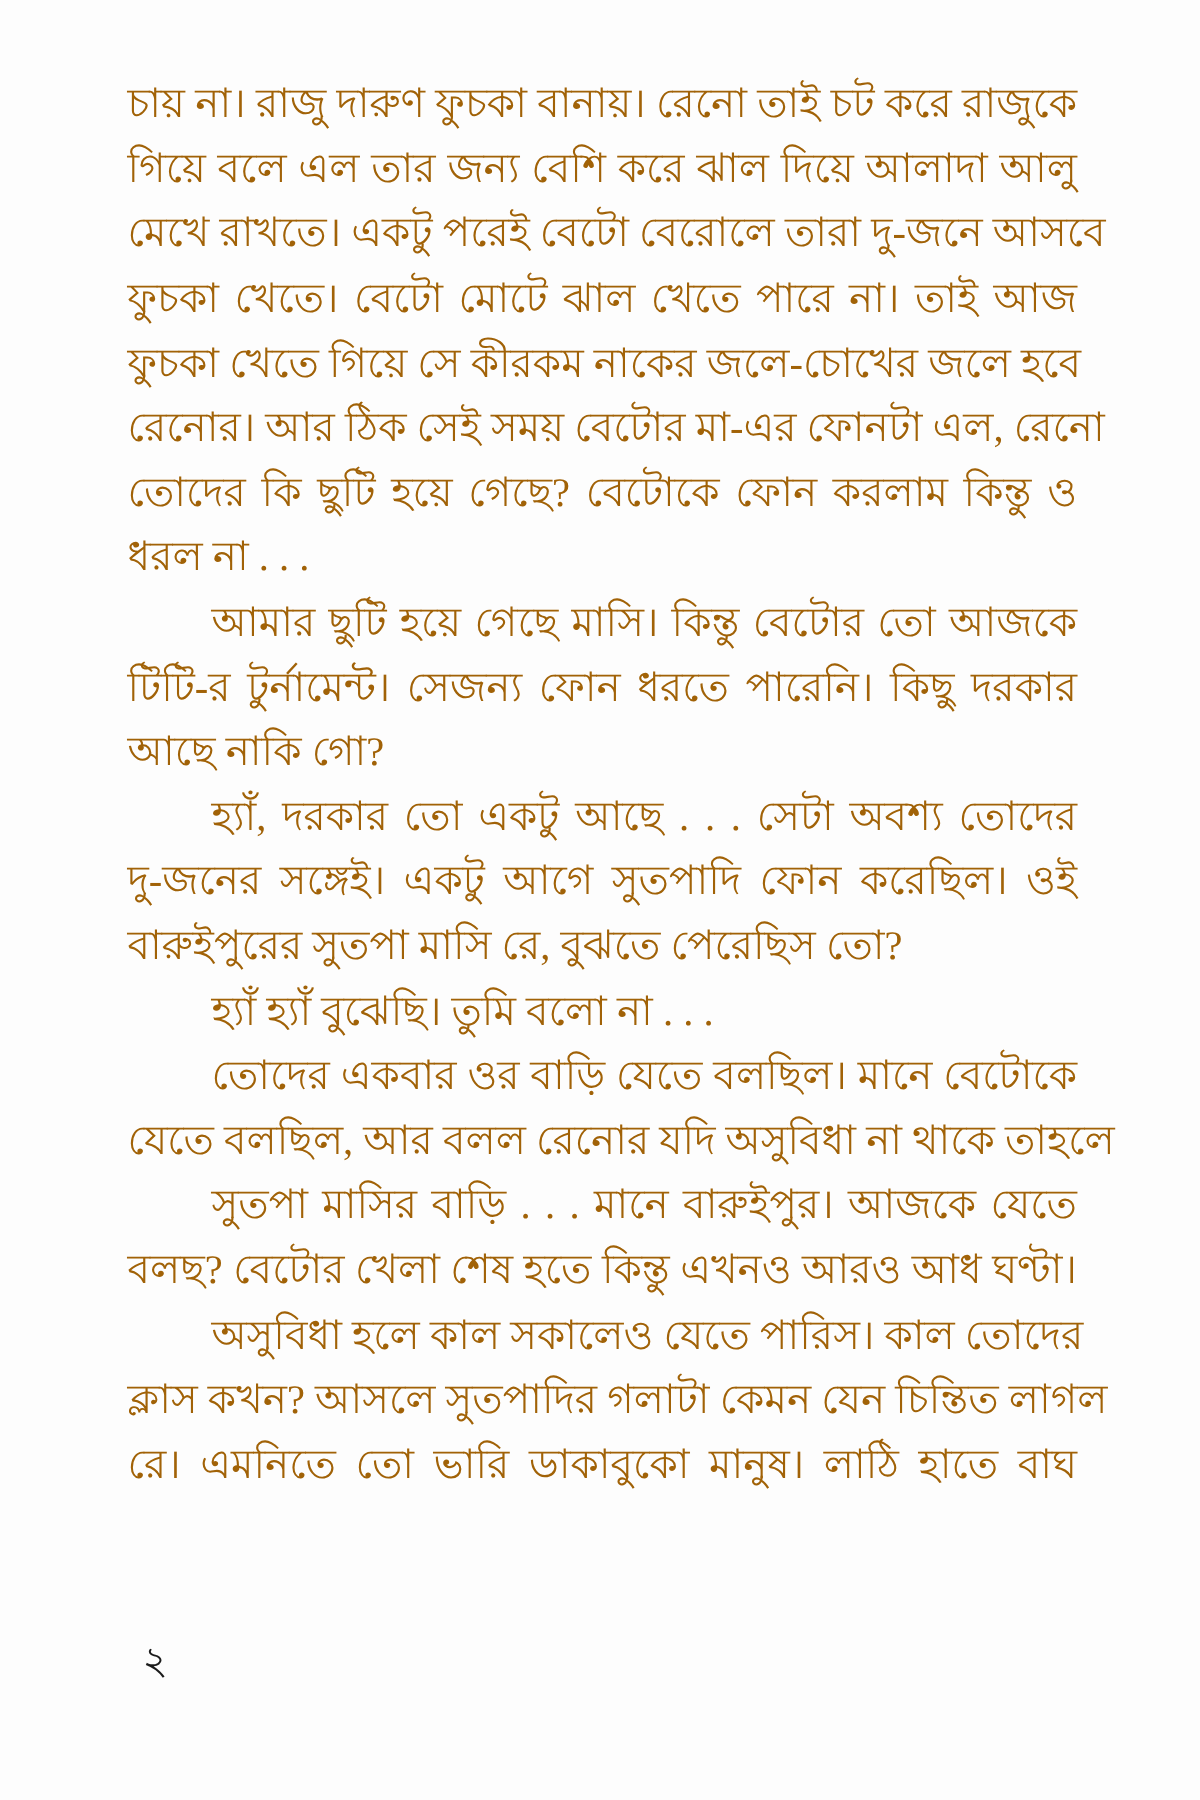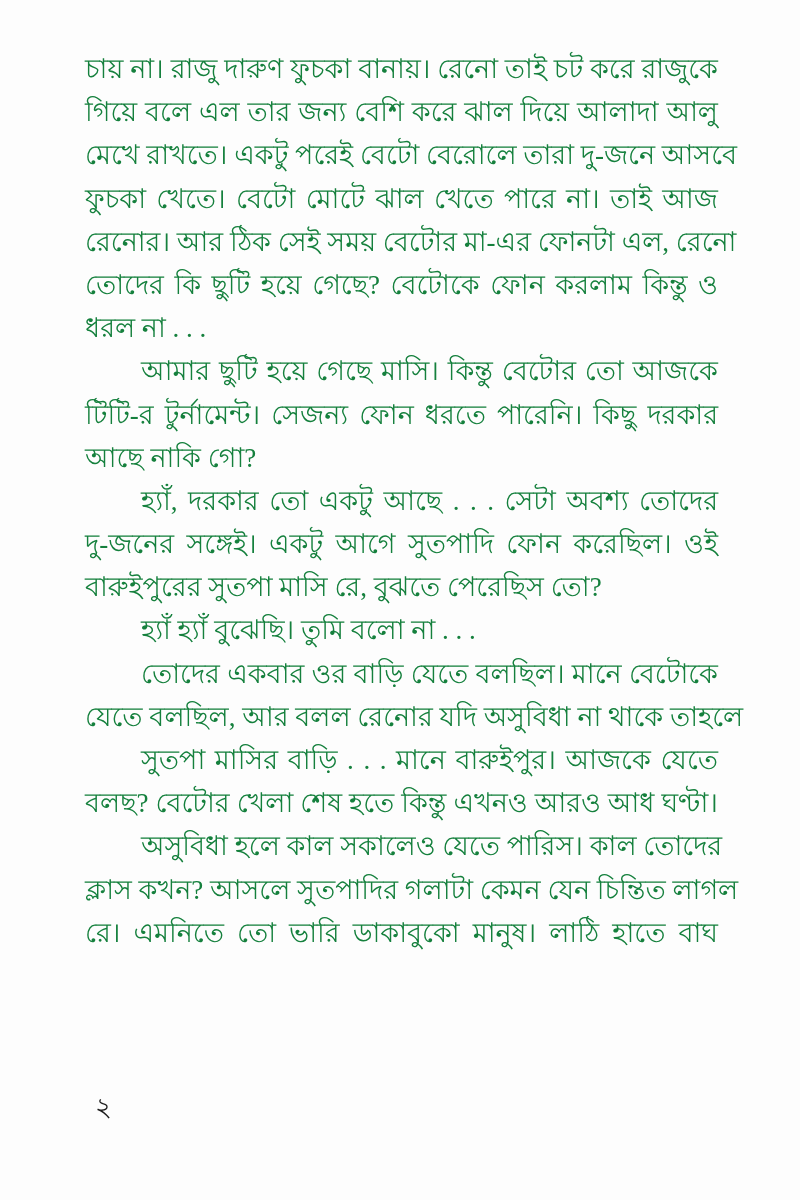--- a/index.html
+++ b/index.html
@@ -21,21 +21,21 @@
   .text-block {
     position: absolute;
     left: 85px;
     top: 48px;
     width: 633px;
   }
   .line {
     height: 43.2px;
     line-height: 43.2px;
     font-size: 27px;
-    color: #15803d;
+    color: #a16207;
     white-space: nowrap;
     overflow: visible;
     text-align: left;
   }
   .line.full {
     text-align: justify;
     text-align-last: justify;
   }
   .line.indent {
     padding-left: 56px;
@@ -55,20 +55,21 @@
 </style>
 </head>
 <body>
 
 <div class="book-page">
   <div class="text-block">
     <div class="line full">চায় না। রাজু দারুণ ফুচকা বানায়। রেনো তাই চট করে রাজুকে</div>
     <div class="line full">গিয়ে বলে এল তার জন্য বেশি করে ঝাল দিয়ে আলাদা আলু</div>
     <div class="line full">মেখে রাখতে। একটু পরেই বেটো  বেরোলে তারা দু-জনে আসবে</div>
     <div class="line full">ফুচকা খেতে। বেটো মোটে ঝাল খেতে পারে না। তাই আজ</div>
+    <div class="line full">ফুচকা খেতে গিয়ে সে কীরকম নাকের জলে-চোখের জলে হবে</div>
     <div class="line full">রেনোর। আর ঠিক সেই সময় বেটোর মা-এর ফোনটা এল, রেনো</div>
     <div class="line full">তোদের কি ছুটি হয়ে গেছে? বেটোকে ফোন করলাম কিন্তু ও</div>
     <div class="line">ধরল না . . .</div>
     <div class="line indent full">আমার ছুটি হয়ে গেছে মাসি। কিন্তু বেটোর তো আজকে</div>
     <div class="line full">টিটি-র টুর্নামেন্ট। সেজন্য ফোন ধরতে পারেনি। কিছু দরকার</div>
     <div class="line">আছে নাকি গো?</div>
     <div class="line indent full">হ্যাঁ, দরকার তো একটু আছে . . . সেটা অবশ্য তোদের</div>
     <div class="line full">দু-জনের সঙ্গেই। একটু আগে সুতপাদি ফোন করেছিল। ওই</div>
     <div class="line">বারুইপুরের সুতপা মাসি রে, বুঝতে পেরেছিস তো?</div>
     <div class="line indent">হ্যাঁ হ্যাঁ বুঝেছি। তুমি বলো না . . .</div>

